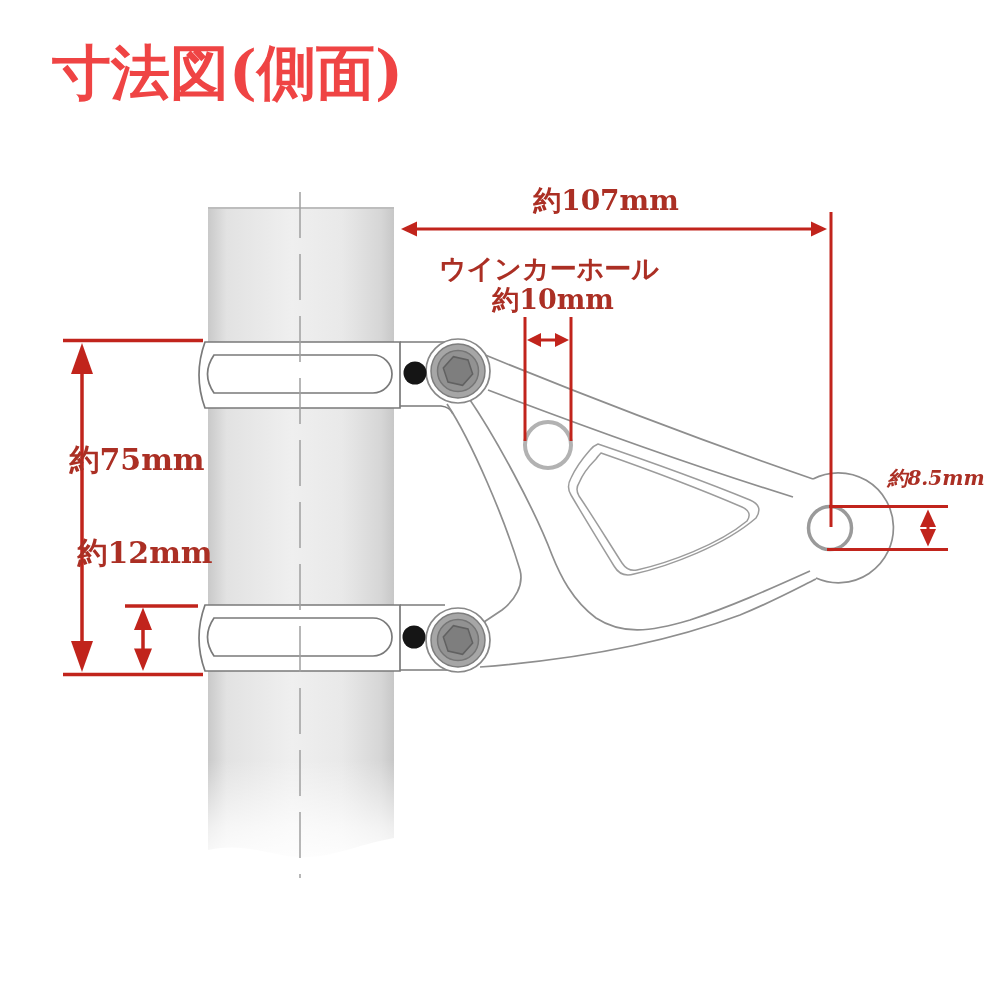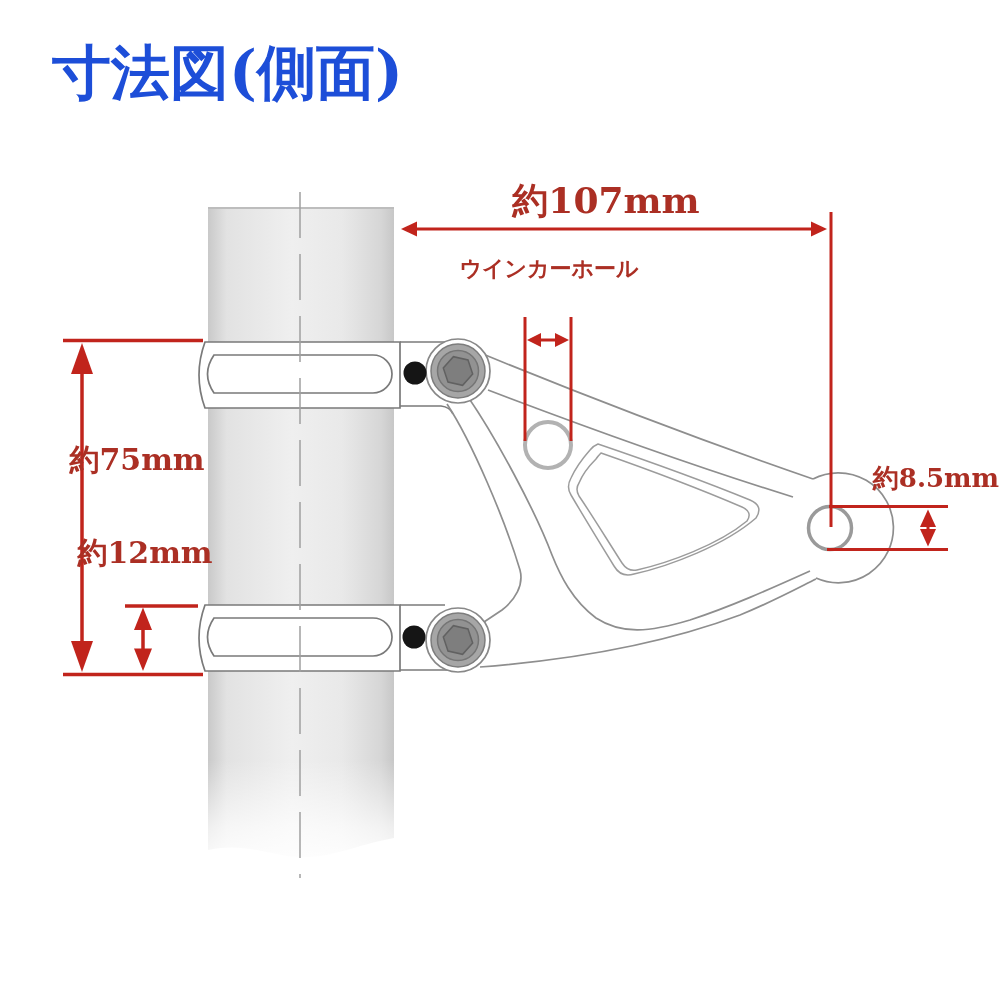--- a/index.html
+++ b/index.html
@@ -3,25 +3,25 @@
 <meta charset="utf-8">
 <style>
   html,body{margin:0;padding:0;background:#fff;}
   #stage{position:relative;width:1000px;height:1000px;background:#ffffff;overflow:hidden;
          font-family:"DejaVu Serif","Liberation Serif",serif;}
   #drawing{position:absolute;left:0;top:0;}
   .label{position:absolute;white-space:nowrap;transform:translate(-50%,-50%);
          font-family:"DejaVu Serif","Liberation Serif",serif;}
   .dim-label{color:#ab2f24;font-weight:600;}
   #title{position:absolute;left:52px;top:34px;transform:none;
-         font-size:59px;font-weight:bold;color:#1d4ed8;letter-spacing:0px;}
-  .fs28{font-size:36px;}
-  .fs27{font-size:22px;}
+         font-size:59px;font-weight:bold;color:#ef4444;letter-spacing:0px;}
+  .fs28{font-size:28px;}
+  .fs27{font-size:27px;}
   .fs30{font-size:30px;text-align:center;}
-  .fs26{font-size:26px;}
+  .fs26{font-size:20px;font-style:italic;}
 </style>
 </head>
 <body>
 
 <div id="stage">
 
   <svg id="drawing" width="1000" height="1000" viewBox="0 0 1000 1000">
     <defs>
       <linearGradient id="tubeGrad" x1="0" y1="0" x2="1" y2="0">
         <stop offset="0" stop-color="#c9c9c9"></stop>
@@ -145,20 +145,21 @@
       </g>
     </g>
   </svg>
 
   <div id="title" class="label">寸法図(側面)</div>
 
   <div class="label dim-label fs28" style="left:606px;top:201px;">約107mm</div>
 
   <div class="label dim-label fs27" style="left:549px;top:269px;">ウインカーホール</div>
 
+  <div class="label dim-label fs27" style="left:553px;top:300px;">約10mm</div>
 
   <div class="label dim-label fs30" style="left:137px;top:460px;">約75mm</div>
 
   <div class="label dim-label fs30" style="left:145px;top:553px;">約12mm</div>
 
   <div class="label dim-label fs26" style="left:936px;top:478px;">約8.5mm</div>
 
 </div>
 
 </body></html>

